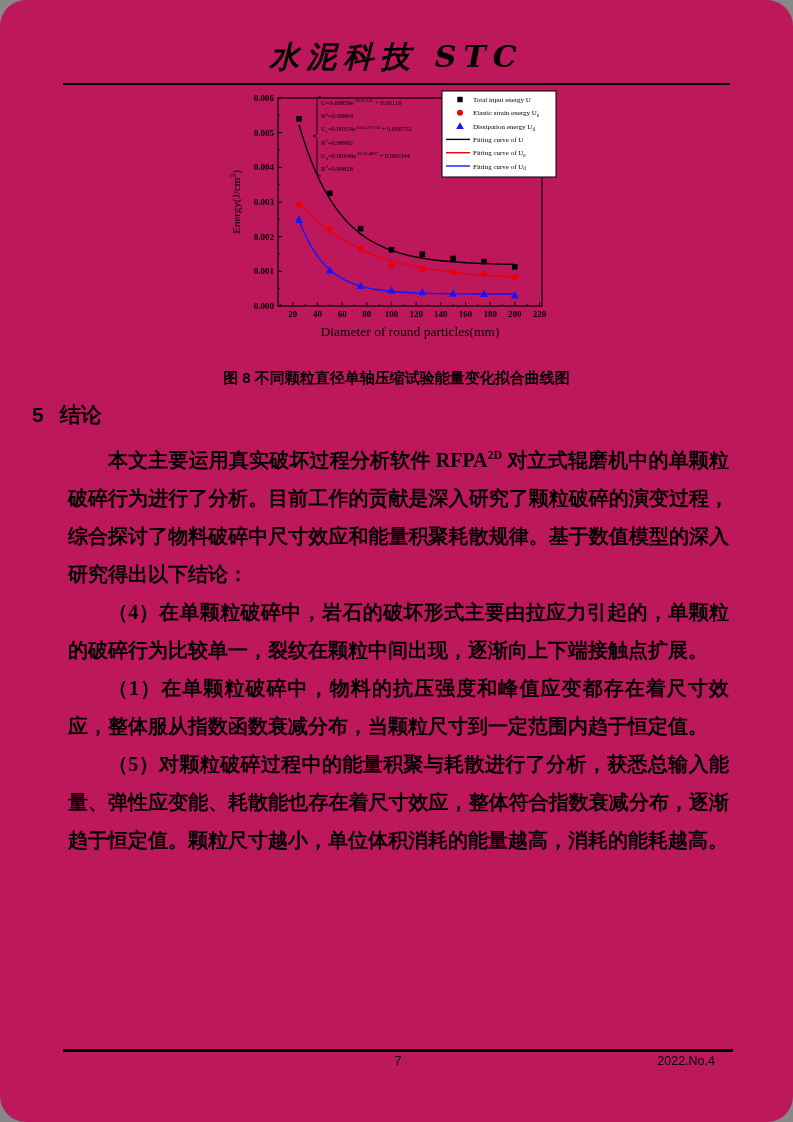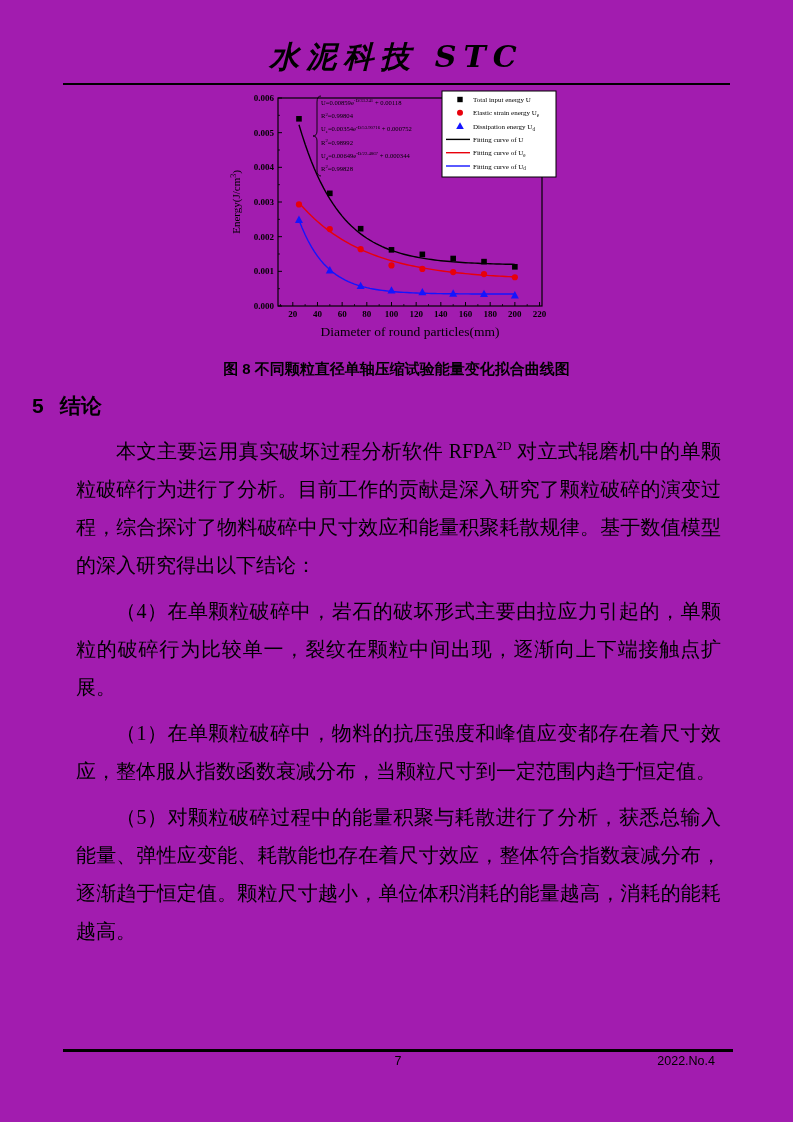--- a/index.html
+++ b/index.html
@@ -1,28 +1,28 @@
 <!DOCTYPE html>
 <html><head>
 <meta charset="utf-8">
 <style>
   html,body{margin:0;padding:0;background:#888;}
-  .page{position:relative;width:793px;height:1122px;margin:0 auto;background:#a21caf;
-        font-family:"Liberation Serif",serif;color:#000;overflow:hidden;}
+  .page{position:relative;width:793px;height:1122px;margin:0 auto;background:#be185d;
+        font-family:"Liberation Serif",serif;color:#000;overflow:hidden;border-radius:26px;}
   .header{padding-top:34px;}
   .journal-title{text-align:center;font-family:"DejaVu Serif",serif;font-style:italic;font-weight:bold;
                  font-size:30px;line-height:46px;letter-spacing:7px;}
   .header-rule{width:667px;margin:3px auto 0;border-top:2px solid #000;height:0;}
   figure{margin:0;text-align:center;}
   .chart{width:334px;height:272px;margin:0 auto;}
-  figcaption{font-family:"Liberation Sans",sans-serif;font-weight:bold;font-size:15px;line-height:20px;margin-top:2px;}
+  figcaption{font-family:"Liberation Sans",sans-serif;font-weight:bold;font-size:15px;line-height:20px;margin-top:11px;}
   h2{margin:14px 0 0 32px;font-family:"Liberation Sans",sans-serif;font-weight:bold;font-size:21px;line-height:26px;}
   h2 .h-num{margin-right:16px;}
   .body-text{margin:8px 64px 0 68px;font-size:20px;line-height:38px;text-align:justify;}
-  .body-text p{margin:8px;text-indent:2em;}
+  .body-text p{margin:0;text-indent:2em;font-weight:bold;}
   sup.rfpa{font-size:12px;}
   .footer{position:absolute;left:63px;right:60px;top:1049px;}
   .footer-rule{border-top:3px solid #000;height:0;}
   .footer-row{position:relative;height:20px;margin-top:2px;font-family:"Liberation Sans",sans-serif;font-size:12.5px;}
   .page-num{position:absolute;left:50%;transform:translateX(-50%);}
   .issue{position:absolute;right:18px;}
 </style>
 </head>
 <body>
 

